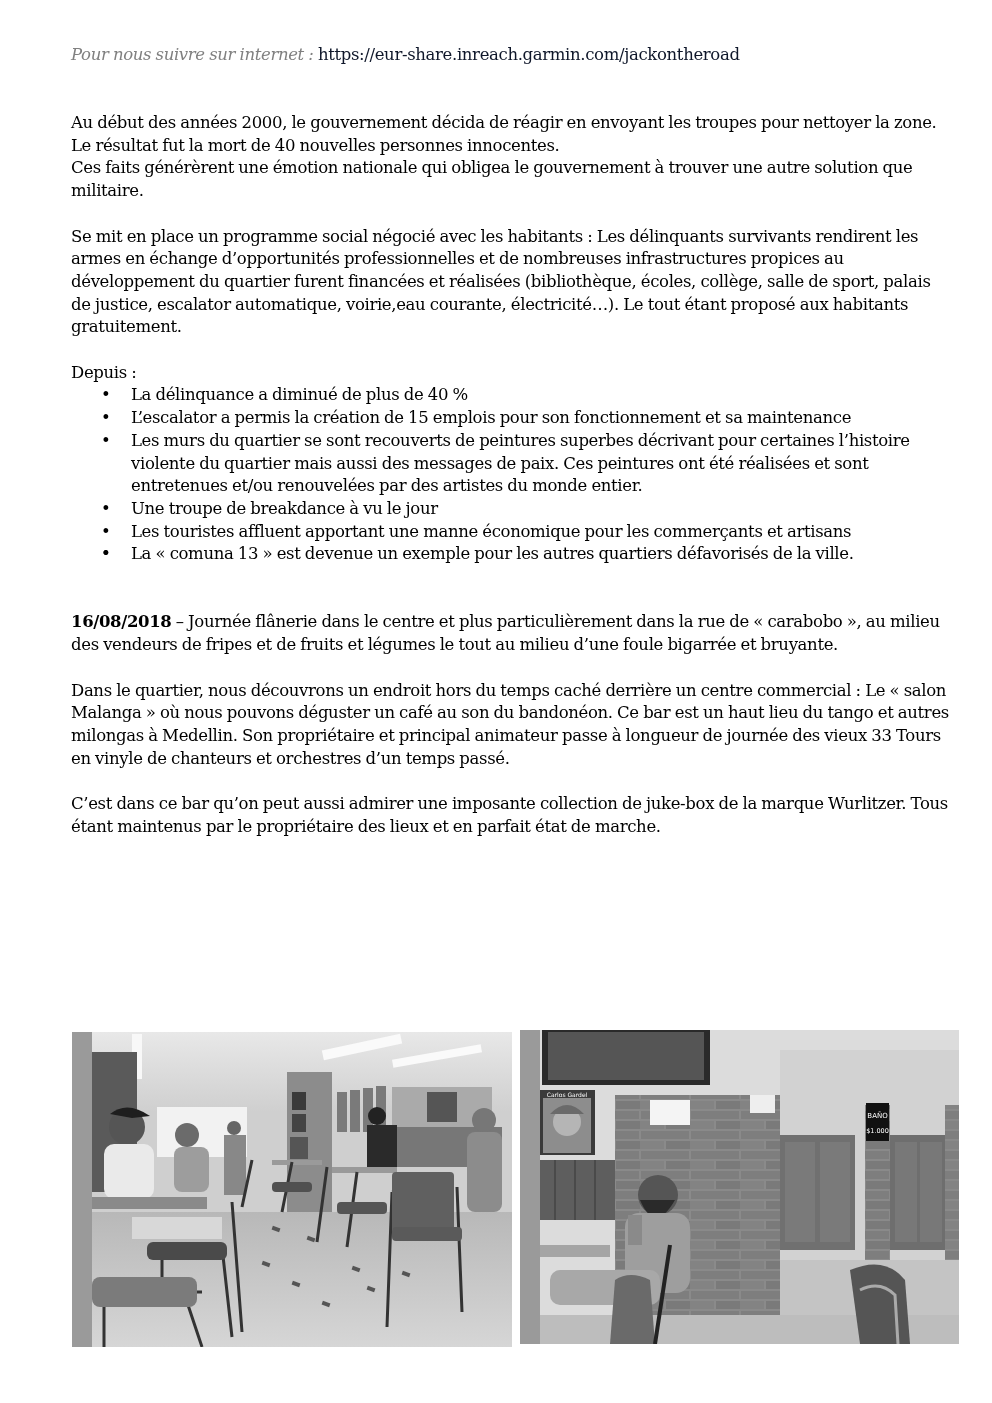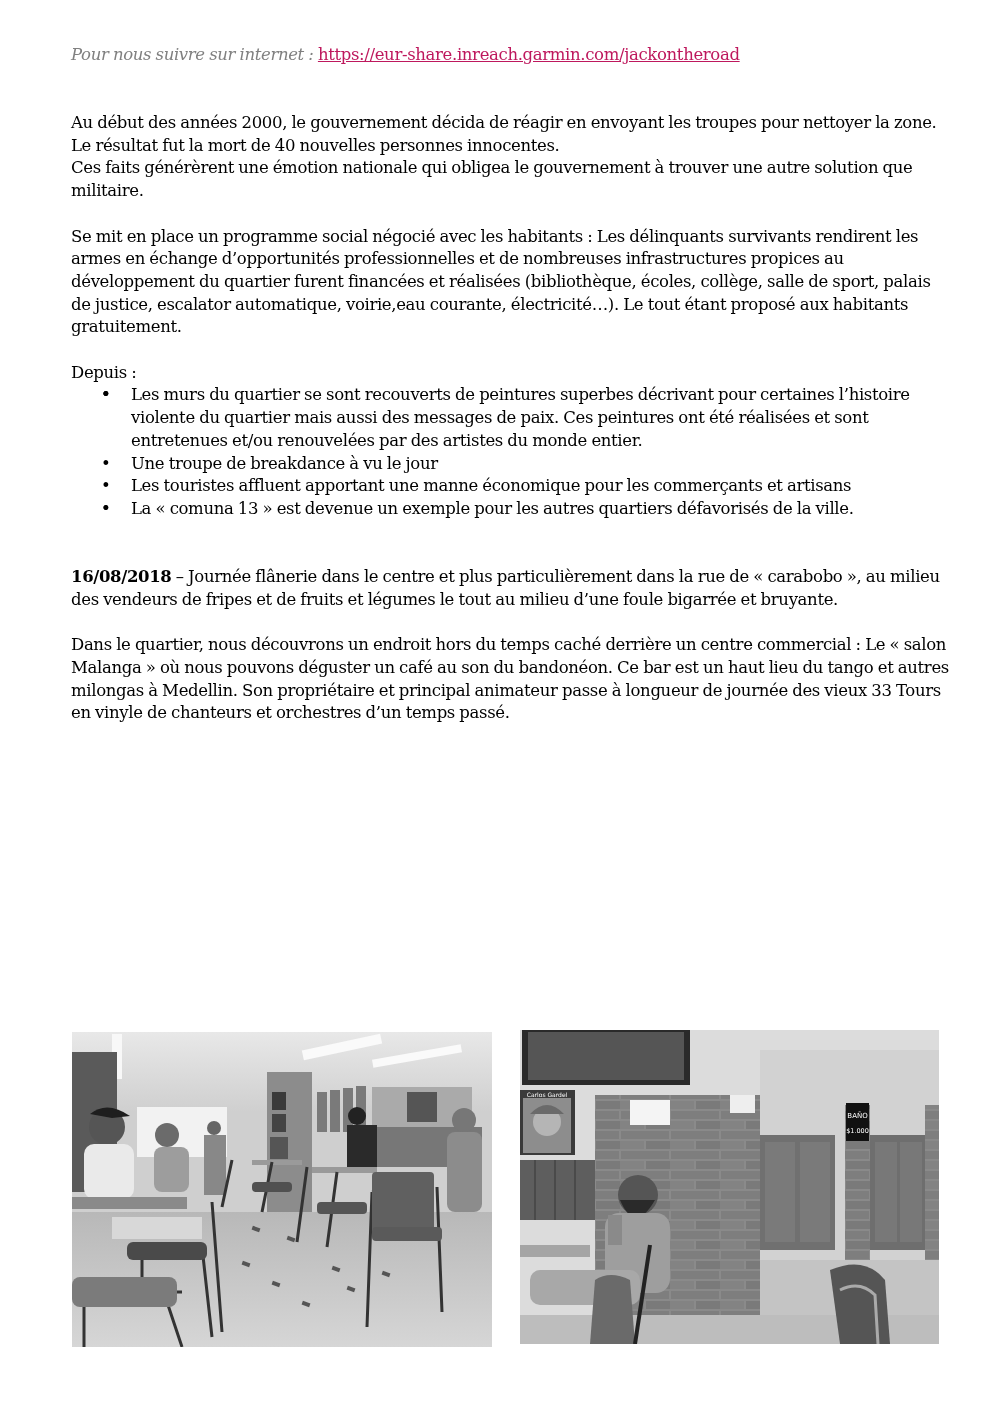--- a/index.html
+++ b/index.html
@@ -1,27 +1,27 @@
 <!DOCTYPE html>
 <html><head>
 <meta charset="utf-8">
 <style>
   html, body { margin: 0; padding: 0; background: #ffffff; }
   body { width: 992px; height: 1403px; position: relative; overflow: hidden;
          font-family: "DejaVu Serif", "Liberation Serif", serif; color: #000; }
   .page { position: absolute; left: 71px; top: 44px; width: 880px; }
   .p { font-size: 16.5px; line-height: 22.7px; margin: 0; letter-spacing: -0.35px; word-spacing: -0.5px; transform-origin: left top; }
   .intro { font-style: italic; color: #808080; }
-  .link { color: #be185d; text-decoration: underline; font-style: normal; }
+  .link { color: #0f172a; font-style: normal; }
   .gap { height: 22.7px; }
   ul.bullets { list-style: none; margin: 0; padding: 0; }
   ul.bullets li { position: relative; padding-left: 60px; font-size: 16.5px; line-height: 22.7px; letter-spacing: -0.35px; word-spacing: -0.5px; }
   ul.bullets li .dot { position: absolute; left: 30px; top: 0; }
   .date { font-weight: bold; }
-  .photo { position: absolute; overflow: hidden; background: #9a9a9a; }
+  .photo { position: absolute; overflow: hidden; background: #9a9a9a; padding-left: 20px; }
   .photo svg { display: block; width: 100%; height: 100%; }
   #photo-left { left: 72px; top: 1032px; width: 420px; height: 315px; }
   #photo-right { left: 520px; top: 1030px; width: 419px; height: 314px; }
   .sign-text { font-family: "DejaVu Sans", "Liberation Sans", sans-serif; }
 </style>
 </head>
 <body>
 
 <div class="page">
   <p class="p intro">
@@ -29,36 +29,37 @@
   </p>
   <div class="gap"></div>
   <div class="gap"></div>
   <p class="p">Au début des années 2000, le gouvernement décida de réagir en envoyant les troupes pour nettoyer la zone. Le résultat fut la mort de 40 nouvelles personnes innocentes.</p>
   <p class="p">Ces faits générèrent une émotion nationale qui obligea le gouvernement à trouver une autre solution que militaire.</p>
   <div class="gap"></div>
   <p class="p">Se mit en place un programme social négocié avec les habitants : Les délinquants survivants rendirent les armes en échange d’opportunités professionnelles et de nombreuses infrastructures propices au développement du quartier furent financées et réalisées (bibliothèque, écoles, collège, salle de sport, palais de justice, escalator automatique, voirie,eau courante, électricité…). Le tout étant proposé aux habitants gratuitement.</p>
   <div class="gap"></div>
   <p class="p">Depuis :</p>
   <ul class="bullets">
-    <li><span class="dot">•</span></li>
-    <li><span class="dot">•</span></li>
+    <li><span class="dot">•</span><span>La délinquance a diminué de plus de 40 %</span></li>
+    <li><span class="dot">•</span><span>L’escalator a permis la création de 15 emplois pour son fonctionnement et sa maintenance</span></li>
     <li><span class="dot">•</span><span>Les murs du quartier se sont recouverts de peintures superbes décrivant pour certaines l’histoire violente du quartier mais aussi des messages de paix. Ces peintures ont été réalisées et sont entretenues et/ou renouvelées par des artistes du monde entier.</span></li>
     <li><span class="dot">•</span><span>Une troupe de breakdance à vu le jour</span></li>
     <li><span class="dot">•</span><span>Les touristes affluent apportant une manne économique pour les commerçants et artisans</span></li>
     <li><span class="dot">•</span></li>
     <li><span class="dot">•</span><span>La « comuna 13 » est devenue  un exemple pour les autres quartiers défavorisés de la ville.</span></li>
   </ul>
   <div class="gap"></div>
   <div class="gap"></div>
   <p class="p">
     <span class="date">16/08/2018</span><span> – Journée flânerie dans le centre et plus particulièrement dans la rue de « carabobo », au milieu des vendeurs de fripes et de fruits et légumes le tout au milieu d’une foule bigarrée et bruyante.</span>
   </p>
   <div class="gap"></div>
   <p class="p">Dans le quartier, nous découvrons un endroit hors du temps caché derrière un centre commercial : Le « salon Malanga » où nous pouvons déguster un café au son du bandonéon. Ce bar est un haut lieu du tango et autres milongas à Medellin. Son propriétaire et principal animateur passe à longueur de journée des  vieux 33 Tours en vinyle de chanteurs et orchestres d’un temps passé.</p>
   <div class="gap"></div>
+  <p class="p">C’est dans ce bar qu’on peut aussi admirer une imposante collection de juke-box de la marque Wurlitzer. Tous étant maintenus par le propriétaire des lieux et en parfait état de marche.</p>
   <div class="gap"></div>
 </div>
 
 <div class="photo" id="photo-left">
   <svg viewBox="0 0 420 315" preserveAspectRatio="none">
     <defs>
       <linearGradient id="lfloor" x1="0" y1="0" x2="0" y2="1">
         <stop offset="0" stop-color="#b8b8b8"></stop>
           <stop offset="1" stop-color="#d6d6d6"></stop>
       </linearGradient>

